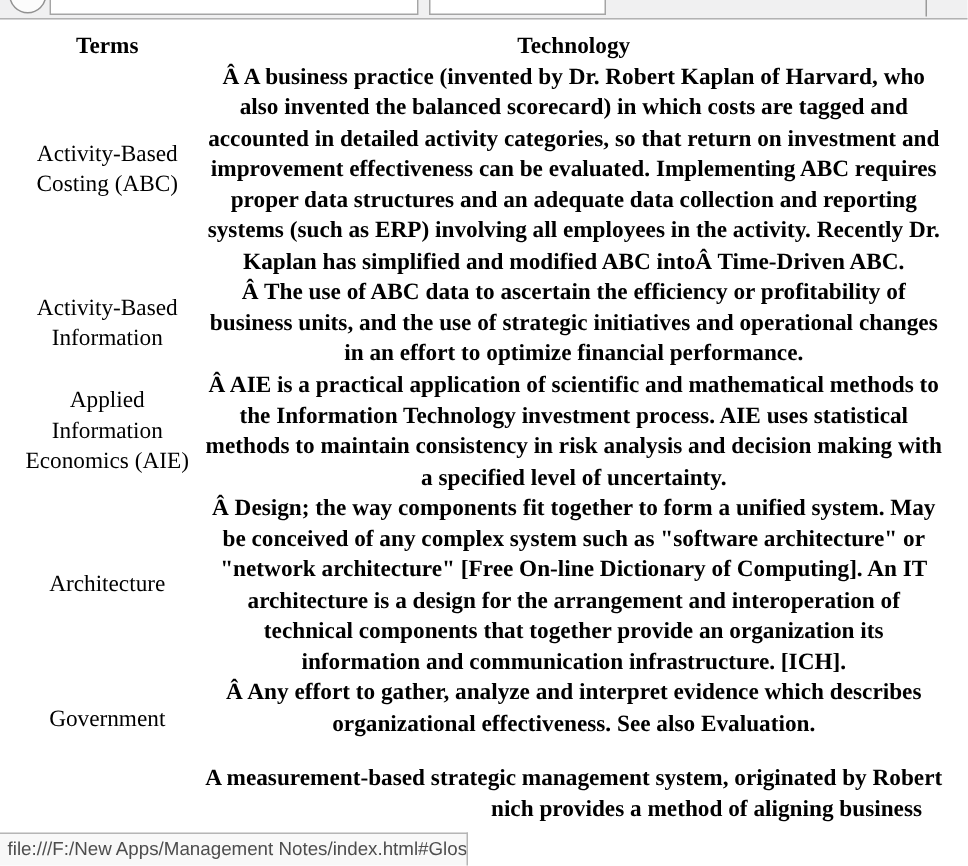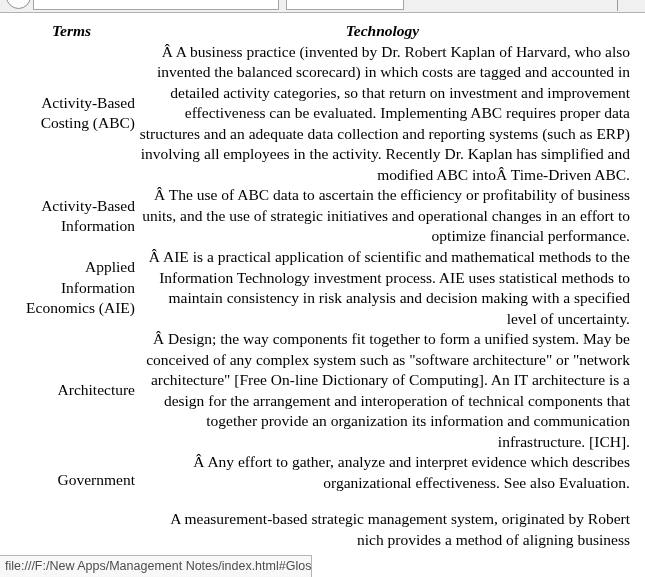--- a/index.html
+++ b/index.html
@@ -45,33 +45,33 @@
     font-size: 15.5px;
     line-height: 20.5px;
     color: #000000;
   }
   table.glossary th {
     font-weight: bold;
     text-align: center;
     vertical-align: top;
     height: 20px;
     padding: 0;
-    font-style: italic;
   }
   col.c-term { width: 127px; }
   col.c-def  { width: 495px; }
   td.term {
     vertical-align: middle;
-    text-align: right;
+    text-align: center;
     padding: 0;
   }
   td.def {
     vertical-align: top;
-    text-align: right;
+    text-align: center;
     padding: 0;
+    font-weight: bold;
   }
   tr.r1 td { height: 143px; }
   tr.r2 td { height: 62px; }
   tr.r3 td { height: 42px; }
   tr.r4 td { height: 82px; }
   tr.r5 td { height: 122px; }
   tr.r6 td { height: 57px; }
   .partial-line2 { display: block; margin-left: 177px; }
   
   .status-tooltip {

